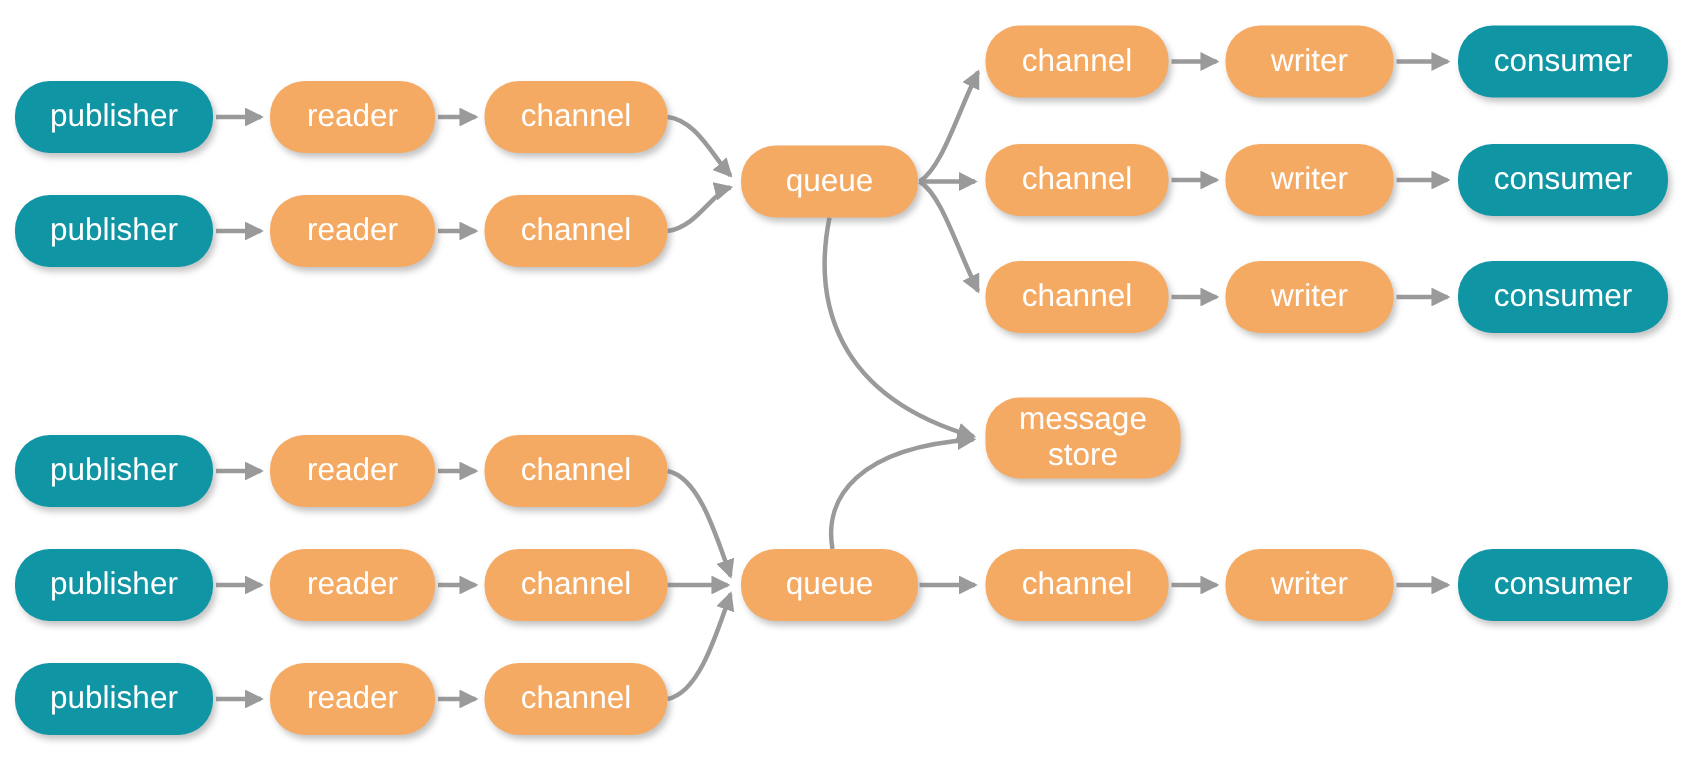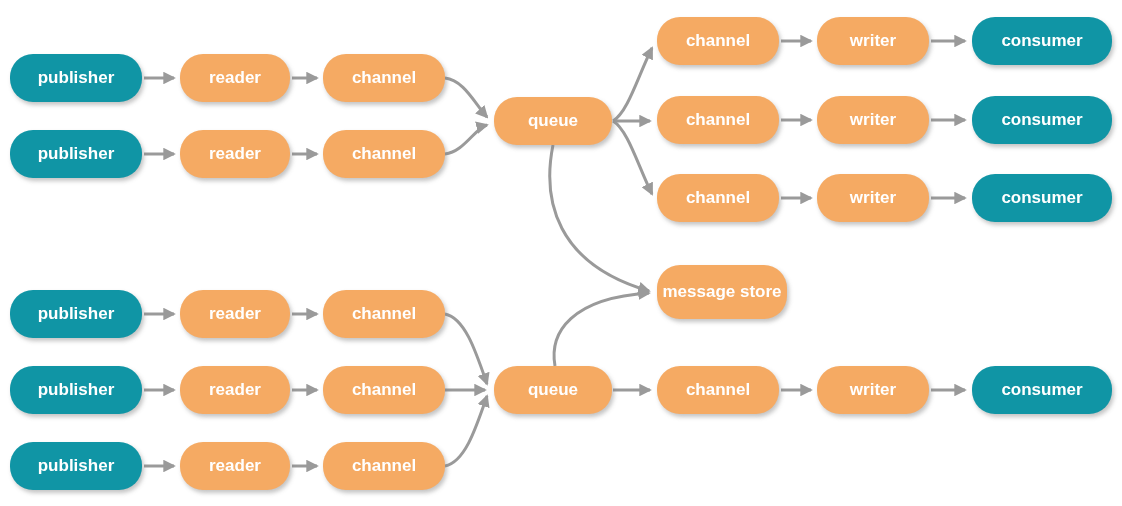--- a/index.html
+++ b/index.html
@@ -23,31 +23,30 @@
   }
   #edges-layer path.edge {
     fill: none;
     stroke-width: 3px;
     stroke-linecap: butt;
   }
   .node {
     position: absolute;
     border-radius: 23px;
     color: #ffffff;
-    font-size: 17px;
+    font-size: 21px;
     line-height: 24px;
     display: flex;
     align-items: center;
     justify-content: center;
     text-align: center;
     box-shadow: 2px 3px 4px rgba(125,125,125,0.45);
     box-sizing: border-box;
     padding: 0 4px;
     user-select: none;
-    font-weight: bold;
   }
 </style>
 </head>
 <body>
 
 <div class="canvas">
   <svg id="edges-layer" viewBox="0 0 1122 506" xmlns="http://www.w3.org/2000/svg">
     <defs>
       <marker id="arrowhead" viewBox="0 0 10 10" refX="8.5" refY="5" markerWidth="4.2" markerHeight="4.2" orient="auto-start-reverse">
         <path d="M 0 0 L 10 5 L 0 10 Z" fill="#9a9a9a"></path>

